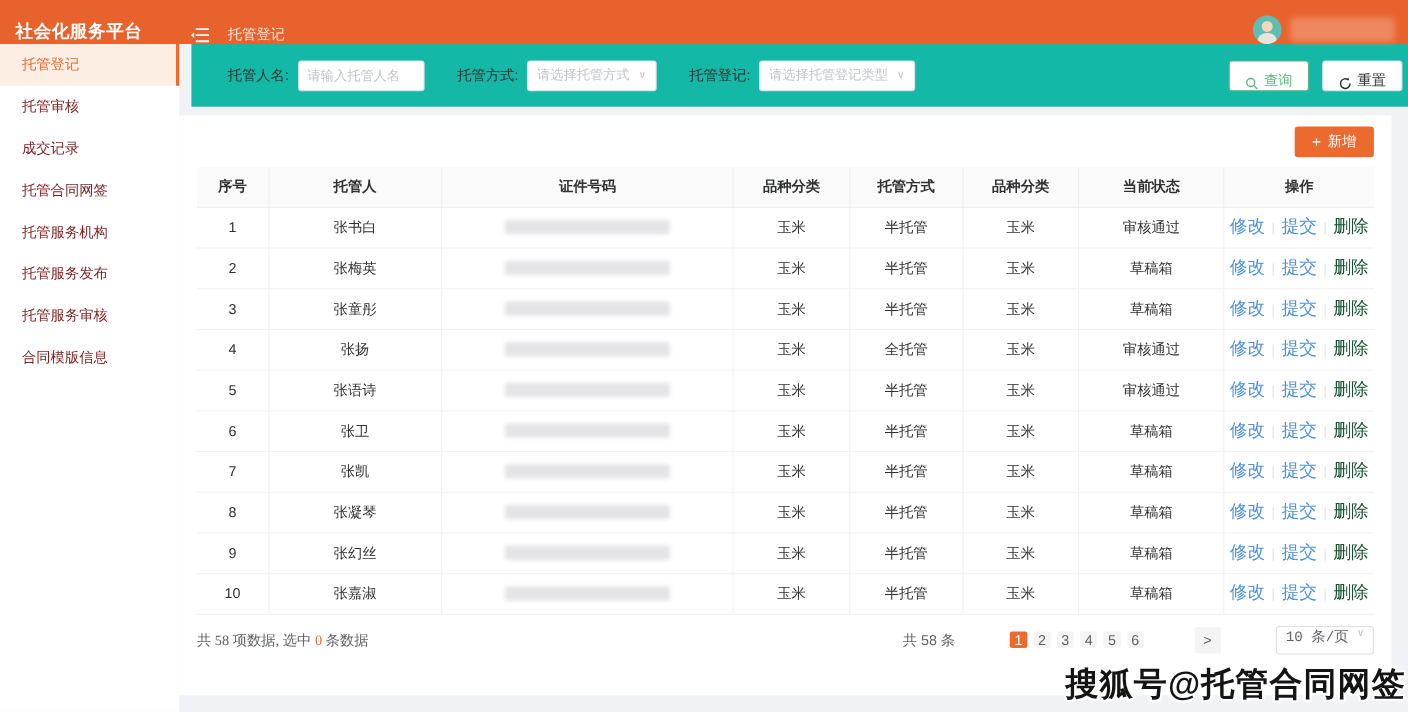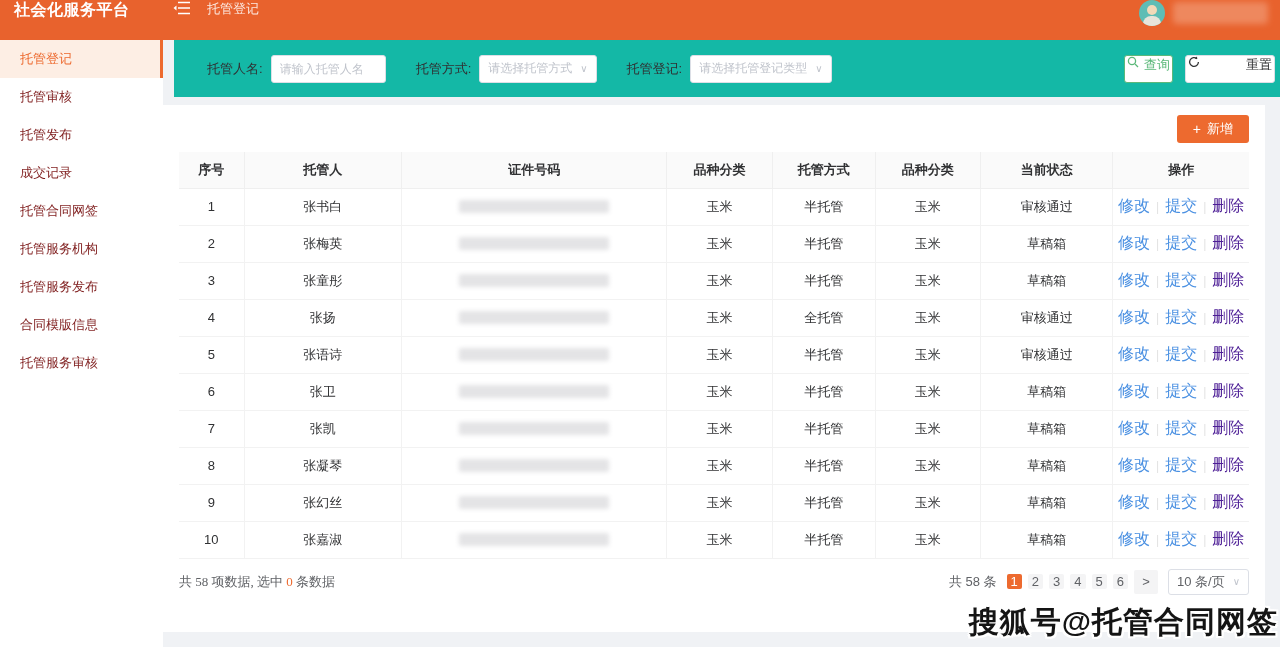--- a/index.html
+++ b/index.html
@@ -1,21 +1,21 @@
 <!DOCTYPE html>
 <html><head>
 <meta charset="utf-8">
 <style>
   * { margin:0; padding:0; box-sizing:border-box; }
   html,body { width:1280px; height:647px; overflow:hidden;
     font-family:"Liberation Sans","DejaVu Sans",sans-serif; background:#f0f2f5; }
 
   
   .header { position:absolute; top:0; left:0; width:1280px; height:40px;
-    background:#e8622d; display:flex; align-items:flex-start; z-index:5; }
+    background:#e8622d; display:flex; align-items:flex-end; z-index:5; }
   .header .brand { width:163px; padding-left:14px; color:#fff; font-size:16px;
     font-weight:bold; letter-spacing:.5px; }
   .header .collapse { margin-left:10px; cursor:pointer; display:flex; align-items:center; }
   .header .crumb { margin-left:16px; color:rgba(255,255,255,.85); font-size:13px; }
   .header .right { margin-left:auto; display:flex; align-items:center; padding-right:12px; }
   .avatar { width:26px; height:26px; border-radius:50%; background:#5fbdb5;
     position:relative; overflow:hidden; flex:none; }
   .avatar::before { content:""; position:absolute; left:8px; top:5px; width:10px; height:10px;
     border-radius:50%; background:#f3d9b8; }
   .avatar::after { content:""; position:absolute; left:4px; top:16px; width:18px; height:12px;
@@ -38,24 +38,24 @@
   .f-group { display:flex; align-items:center; margin-right:30px; }
   .f-label { font-size:13px; color:#303133; margin-right:8px; white-space:nowrap; }
   .f-input { width:115px; height:28px; border:1px solid #dcdfe6; border-radius:3px;
     font-size:12px; padding:0 8px; color:#606266; font-family:inherit; }
   .f-input::placeholder { color:#c0c4cc; }
   .f-select { height:28px; border:1px solid #dcdfe6; border-radius:3px; background:#fff;
     display:flex; align-items:center; padding:0 8px; font-size:12px; color:#c0c4cc;
     cursor:pointer; }
   .f-select .caret { margin-left:8px; font-size:10px; color:#c0c4cc; }
   .f-buttons { margin-left:auto; display:flex; align-items:center; }
-  .btn { height:28px; border-radius:3px; font-size:13px; padding:0 2px; cursor:pointer;
-    display:inline-flex; align-items:flex-start; background:#fff; font-family:inherit; }
+  .btn { height:28px; border-radius:3px; font-size:13px; padding:0 14px; cursor:pointer;
+    display:inline-flex; align-items:flex-end; background:#fff; font-family:inherit; }
   .btn-query { border:1px solid #5cb87a; color:#5cb87a; margin-right:12px; }
-  .btn-reset { border:1px solid #dcdfe6; color:#303133;gap:41px; }
+  .btn-reset { border:1px solid #dcdfe6; color:#303133; }
   .btn .bicon { margin-right:5px; display:inline-flex; }
 
   .table-card { position:absolute; top:65px; left:0; width:1102px; height:527px;
     background:#fff; padding:10px 16px; }
   .add-row { display:flex; justify-content:flex-end; margin-bottom:9px; }
   .btn-add { background:#ed6a2f; color:#fff; border:none; height:28px; border-radius:3px;
     font-size:13px; padding:0 16px; cursor:pointer; display:inline-flex; align-items:center;
     font-family:inherit; }
   .btn-add .plus { margin-right:6px; font-size:14px; }
 
@@ -65,35 +65,35 @@
   .grid th:first-child, .grid td:first-child { border-left:none; }
   .grid th:last-child, .grid td:last-child { border-right:none; }
   .grid td { height:37px; text-align:center; font-size:13px; color:#303133;
     border:1px solid #f2f2f2; background:#fff; }
   .censored { width:150px; height:13px; margin:0 auto; border-radius:2px;
     background:#e4e4e6; filter:blur(2px); }
   .status-success { color:#5cb87a; }
   .status-normal { color:#303133; }
   .act-link { cursor:pointer; font-size:16px; text-decoration:none; }
   .act-edit, .act-submit { color:#4a90e2; }
-  .act-delete { color:#4c1d95; }
+  .act-delete { color:#14532d; }
   .act-sep { color:#e3e3e3; margin:0 6px; font-size:12px; }
 
   .table-footer { display:flex; align-items:center; margin-top:10px; }
   .summary { font-size:13px; color:#606266;font-family:Liberation Serif, serif; }
   .summary .sel { color:#ed6a2f; }
-  .pager { margin-left:auto; display:flex; align-items:center; }
+  .pager { margin-left:auto; display:flex; align-items:center;gap:40px; }
   .pager .total { font-size:13px; color:#606266; margin-right:10px; }
   .page-btn { min-width:24px; height:24px; line-height:24px; text-align:center;
     background:#f4f4f5; color:#606266; font-size:13px; border-radius:2px;
     margin-right:6px; cursor:pointer; padding:0 4px; }
   .page-btn.active { background:#ed6a2f; color:#fff; }
   .size-select { height:26px; border:1px solid #dcdfe6; border-radius:3px;
-    display:flex; align-items:center; padding:0 8px; font-size:13px; color:#606266;
-    cursor:pointer; margin-left:4px; background:#fff; }
+    display:flex; align-items:flex-start; padding:0 8px; font-size:13px; color:#606266;
+    cursor:pointer; margin-left:4px; background:#fff;font-family:Liberation Mono, monospace; }
   .size-select .caret { margin-left:8px; font-size:10px; color:#c0c4cc; }
 
   .watermark { position:absolute; right:2px; bottom:4px; z-index:10; font-size:30px;
     font-weight:bold; color:#141414; letter-spacing:1px;
     text-shadow:-2px -2px 0 #fff, 2px -2px 0 #fff, -2px 2px 0 #fff, 2px 2px 0 #fff,
       0 -2px 0 #fff, 0 2px 0 #fff, -2px 0 0 #fff, 2px 0 0 #fff; }
 </style>
 </head>
 <body>
 
@@ -108,27 +108,26 @@
   <div class="crumb">托管登记</div>
   <div class="right">
     <div class="avatar"></div>
     <div class="user-blur"></div>
   </div>
 </div>
 
 <div class="sidebar">
     <div class="side-item active">托管登记</div>
     <div class="side-item">托管审核</div>
-    <div class="side-item">托管发布</div>
     <div class="side-item">成交记录</div>
     <div class="side-item">托管合同网签</div>
     <div class="side-item">托管服务机构</div>
     <div class="side-item">托管服务发布</div>
+    <div class="side-item">托管服务审核</div>
     <div class="side-item">合同模版信息</div>
-    <div class="side-item">托管服务审核</div>
   </div>
 
 <div class="main">
 
   <div class="filter-card">
     <div class="f-group">
       <span class="f-label">托管人名:</span>
       <input class="f-input" placeholder="请输入托管人名" style="">
     </div>
     <div class="f-group">

